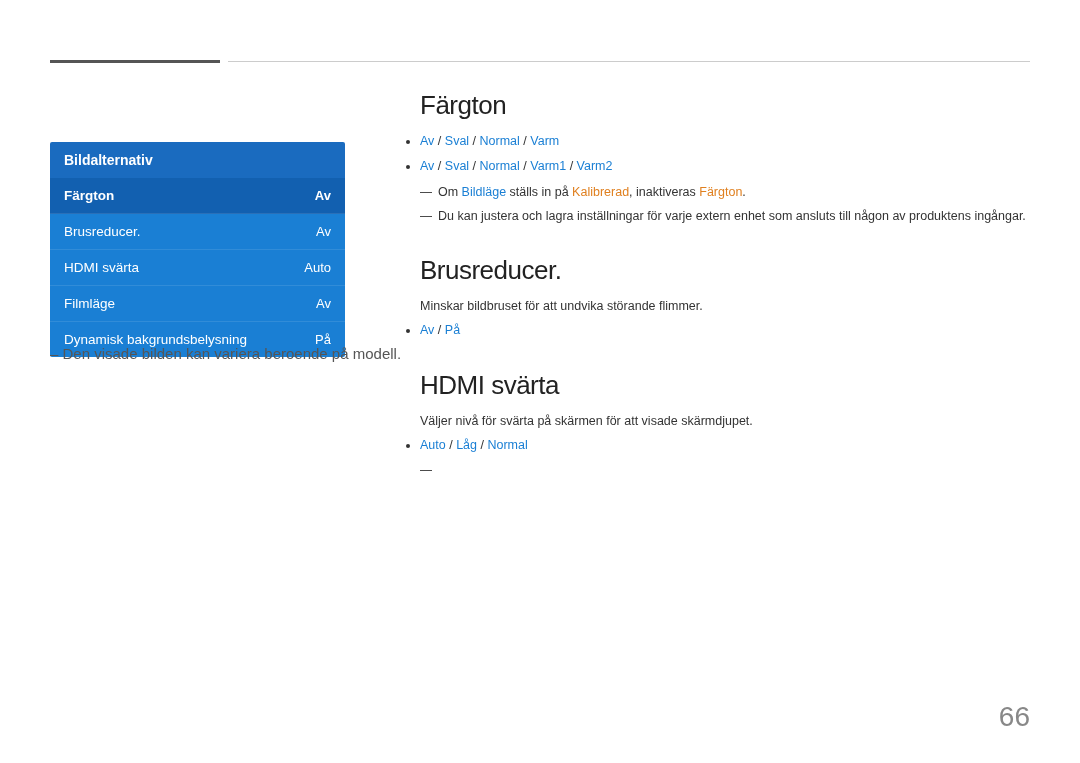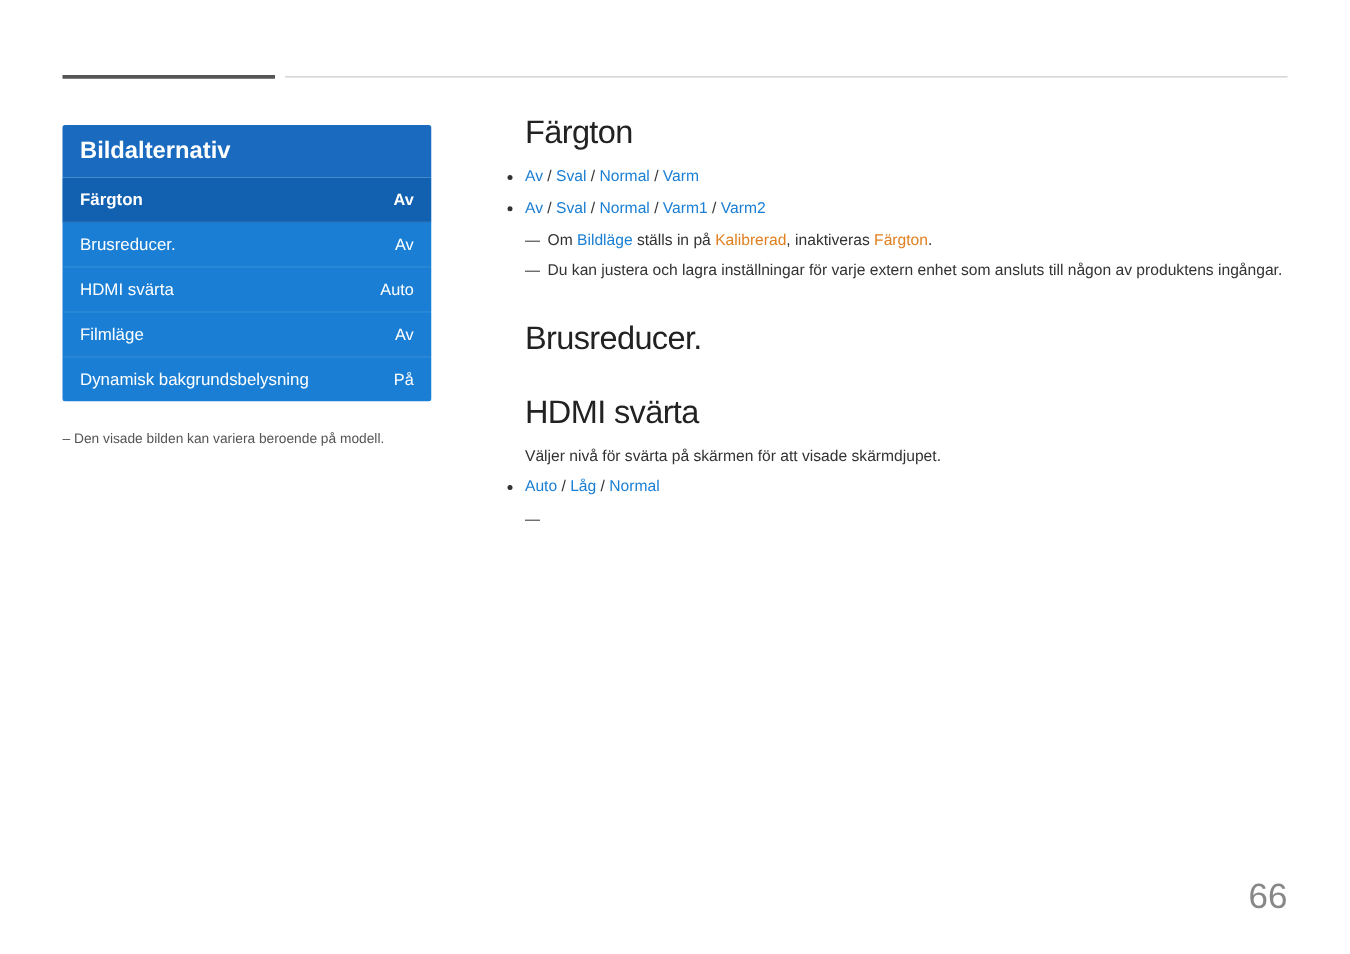--- a/index.html
+++ b/index.html
@@ -37,24 +37,25 @@
     
     .sidebar {
       position: absolute;
       top: 100px;
       left: 50px;
       width: 295px;
     }
     .sidebar-header {
       background: #1a6bbf;
       color: #ffffff;
-      font-size: 19px;
+      font-size: 14px;
       font-weight: bold;
       padding: 10px 14px;
       border-radius: 2px 2px 0 0;
+      margin-top: 42px;
     }
     .sidebar-menu {
       background: #1a7fd4;
       border-radius: 0 0 2px 2px;
       overflow: hidden;
     }
     .sidebar-item {
       display: flex;
       justify-content: space-between;
       align-items: center;
@@ -75,21 +76,21 @@
     .sidebar-item .item-value {
       color: #ffffff;
       font-size: 13px;
     }
 
     
     .footnote {
       position: absolute;
       top: 345px;
       left: 50px;
-      font-size: 11px;
+      font-size: 15px;
       color: #555;
     }
 
     
     .main-content {
       position: absolute;
       top: 90px;
       left: 420px;
       right: 50px;
     }
@@ -213,20 +214,28 @@
       </div>
       <div class="note-line">
         <span class="note-dash">―</span>
         <span>Du kan justera och lagra inställningar för varje extern enhet som ansluts till någon av produktens ingångar.</span>
       </div>
     </div>
   </div>
 
   <div class="section">
     <div class="section-title">Brusreducer.</div>
+    <div class="section-body">
+      <p>Minskar bildbruset för att undvika störande flimmer.</p>
+      <ul>
+        <li>
+          <span class="blue-link">Av</span> / <span class="blue-link">På</span>
+        </li>
+      </ul>
+    </div>
   </div>
 
   <div class="section">
     <div class="section-title">HDMI svärta</div>
     <div class="section-body">
       <p>Väljer nivå för svärta på skärmen för att visade skärmdjupet.</p>
       <ul>
         <li>
           <span class="blue-link">Auto</span> / <span class="blue-link">Låg</span> / <span class="blue-link">Normal</span>
         </li>

